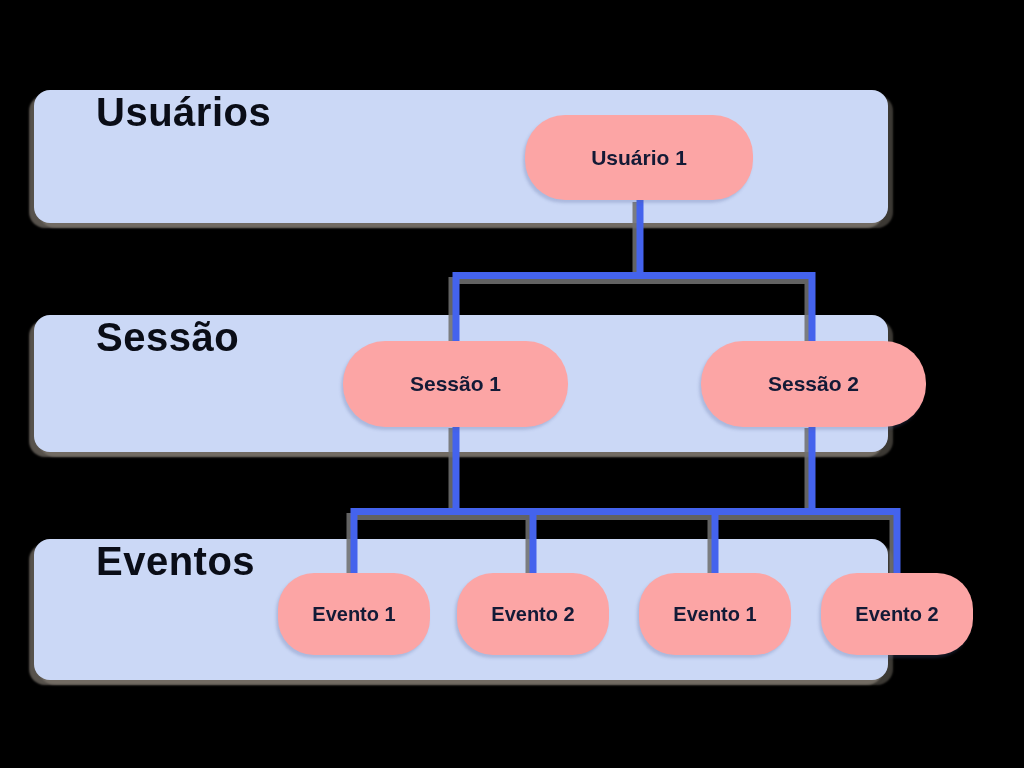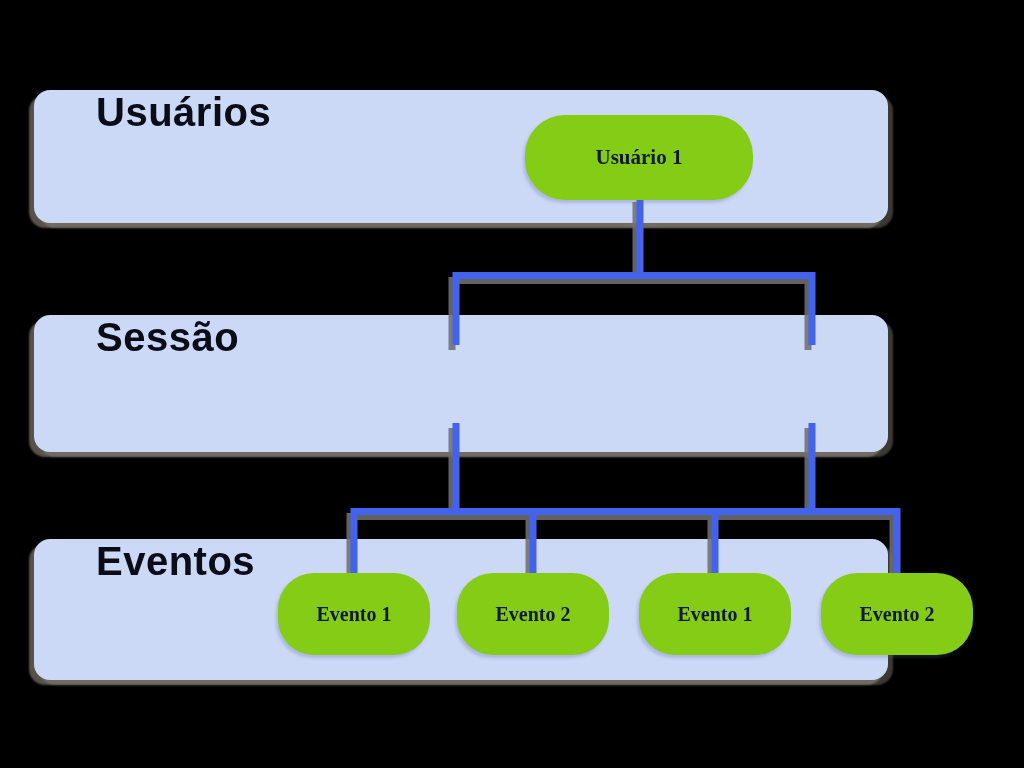--- a/index.html
+++ b/index.html
@@ -46,29 +46,28 @@
   #connectors path {
     fill: none;
     stroke: #4463ed;
     stroke-width: 7;
     stroke-linejoin: miter;
   }
 
   
   .node {
     position: absolute;
-    background: #84cc16;
+    background: #fca5a5;
     display: flex;
     align-items: center;
     justify-content: center;
     font-weight: 700;
     color: #131a36;
     z-index: 3;
     box-shadow: -2px 3px 3px rgba(80,95,150,0.25);
-    font-family: Liberation Serif, serif;
   }
   .node-usuario { width: 228px; height: 85px; border-radius: 40px; font-size: 21px; }
   .node-sessao  { width: 225px; height: 86px; border-radius: 42px; font-size: 21px; }
   .node-evento  { width: 152px; height: 82px; border-radius: 36px; font-size: 20px; }
 
   .node-usuario-1 { left: 525px; top: 115px; }
   .node-sessao-1  { left: 343px; top: 341px; }
   .node-sessao-2  { left: 701px; top: 341px; }
   .node-evento-1a { left: 278px; top: 573px; }
   .node-evento-2a { left: 457px; top: 573px; }
@@ -97,20 +96,26 @@
     <path d="M812 423 L812 511"></path>
     <path d="M354 577 L354 511.5 L897 511.5 L897 577"></path>
     <path d="M533 514 L533 577"></path>
     <path d="M715 514 L715 577"></path>
   </svg>
 
   <div class="node node-usuario node-usuario-1">
     <span>Usuário 1</span>
   </div>
 
+  <div class="node node-sessao node-sessao-1">
+    <span>Sessão 1</span>
+  </div>
+  <div class="node node-sessao node-sessao-2">
+    <span>Sessão 2</span>
+  </div>
 
   <div class="node node-evento node-evento-1a">
     <span>Evento 1</span>
   </div>
   <div class="node node-evento node-evento-2a">
     <span>Evento 2</span>
   </div>
   <div class="node node-evento node-evento-1b">
     <span>Evento 1</span>
   </div>

